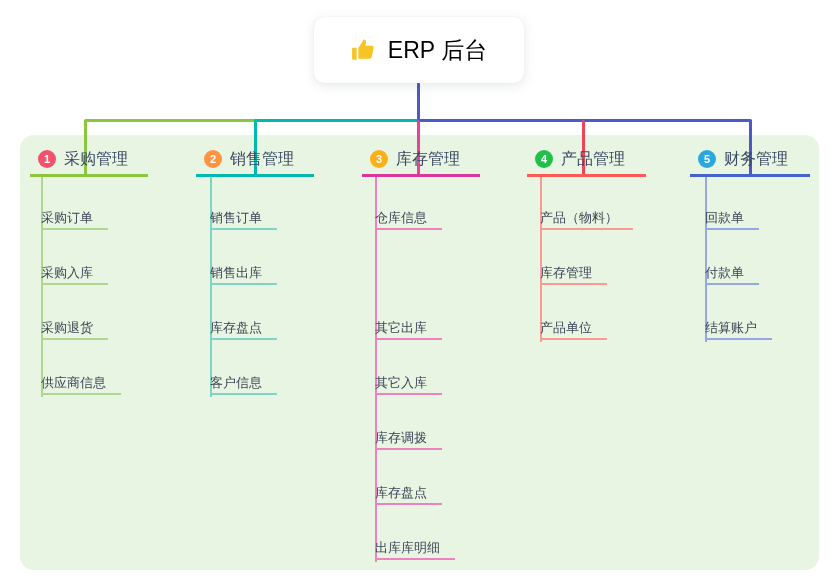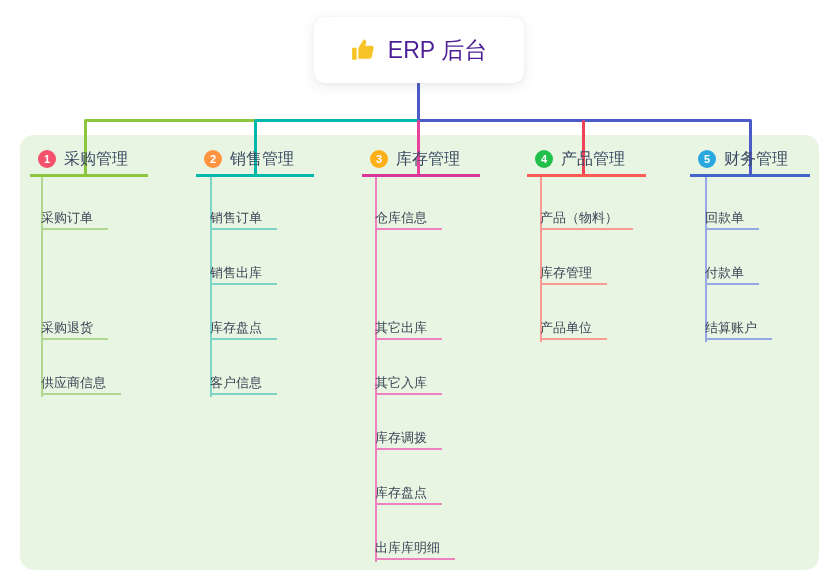--- a/index.html
+++ b/index.html
@@ -11,21 +11,21 @@
   .panel {
     position:absolute; left:20px; top:135px; width:799px; height:435px;
     background:#e8f5e2; border-radius:14px;
   }
   
   .root-node {
     position:absolute; left:314px; top:17px; width:210px; height:66px;
     background:#ffffff; border-radius:10px;
     box-shadow:0 3px 12px rgba(60,70,90,0.12), 0 0 1px rgba(60,70,90,0.15);
     display:flex; align-items:center; justify-content:center; gap:11px;
-    font-size:23px; color:#4c1d95;
+    font-size:23px; color:#000000;
   }
   .root-node svg { width:26px; height:26px; }
   
   .line { position:absolute; border-radius:2px; }
   .root-drop { left:417px; top:82px; width:3px; height:40px; background:#4c5ac8; }
   .bus-1 { left:84px;  top:119px; width:173px; height:3px; background:#8cc63f; }
   .bus-2 { left:254px; top:119px; width:166px; height:3px; background:#00b8ab; }
   .bus-3 { left:417px; top:119px; width:335px; height:3px; background:#4c5ac8; }
   .drop  { top:120px; width:3px; height:56px; }
   .drop1 { left:84px;  background:#8cc63f; }
@@ -102,20 +102,21 @@
     </span>
     <span>ERP 后台</span>
   </div>
 
   <div class="bh bh1">
     <span class="badge">1</span>
     <span>采购管理</span>
   </div>
   <div class="cv cv1"></div>
   <div class="ch c1 row1">采购订单</div>
+  <div class="ch c1 row2">采购入库</div>
   <div class="ch c1 row3">采购退货</div>
   <div class="ch c1 row4">供应商信息</div>
 
   <div class="bh bh2">
     <span class="badge">2</span>
     <span>销售管理</span>
   </div>
   <div class="cv cv2"></div>
   <div class="ch c2 row1">销售订单</div>
   <div class="ch c2 row2">销售出库</div>

